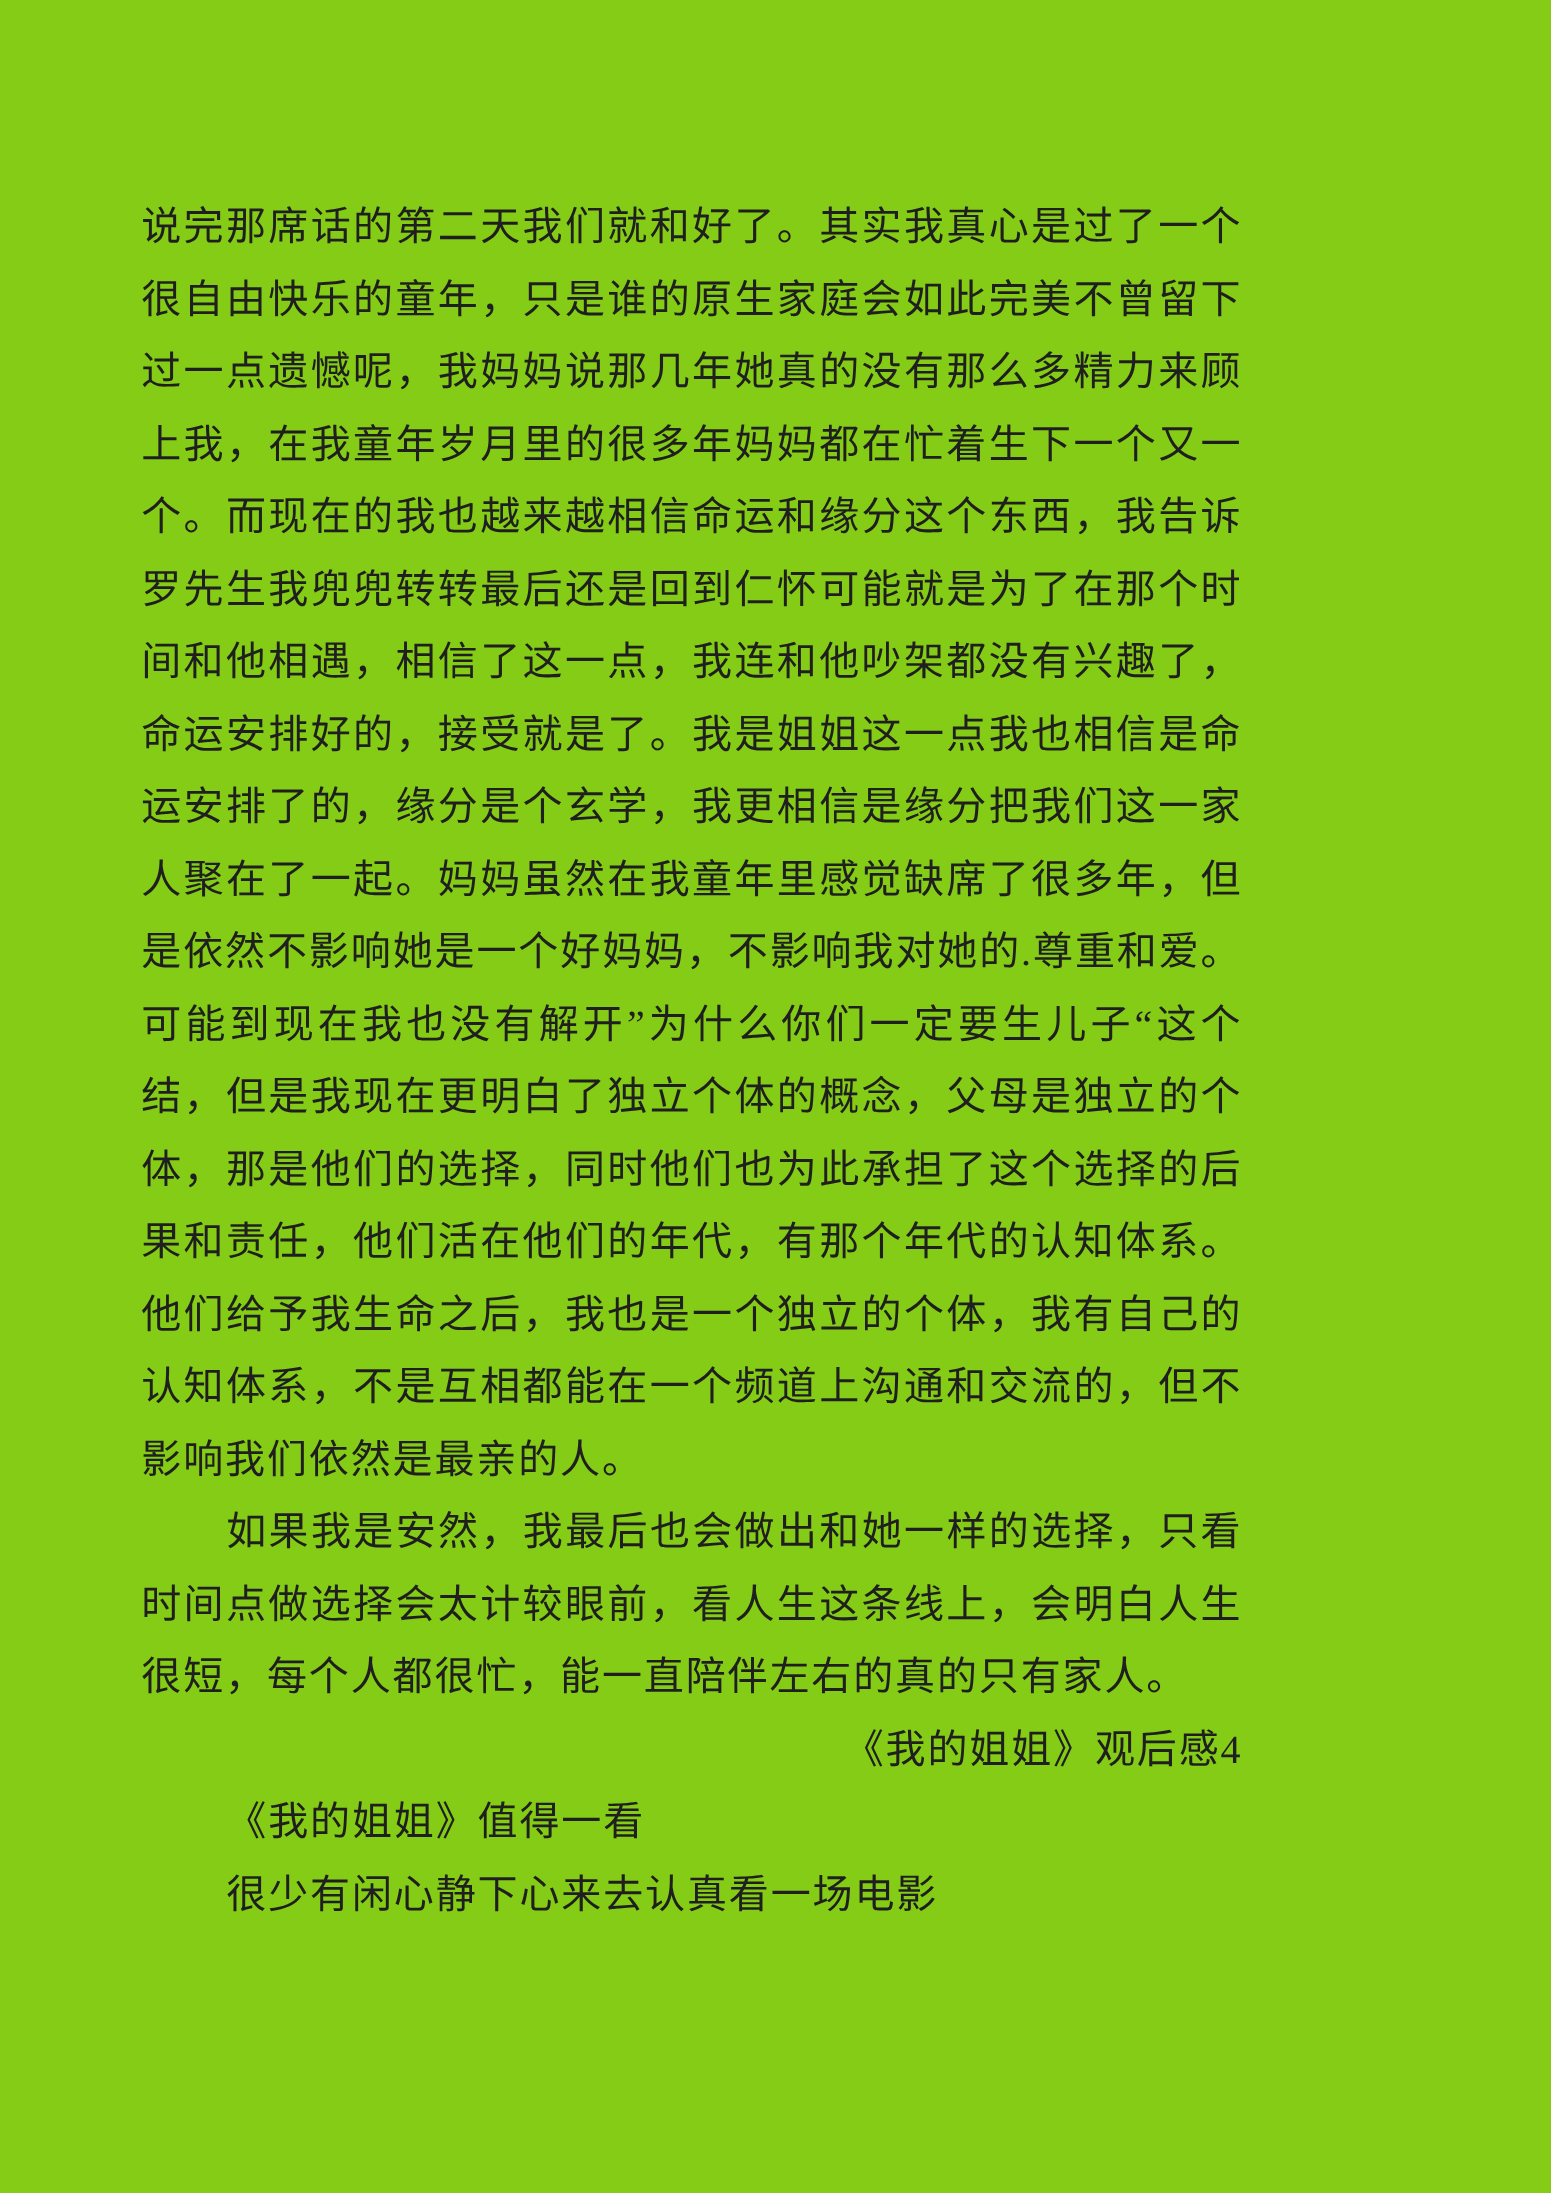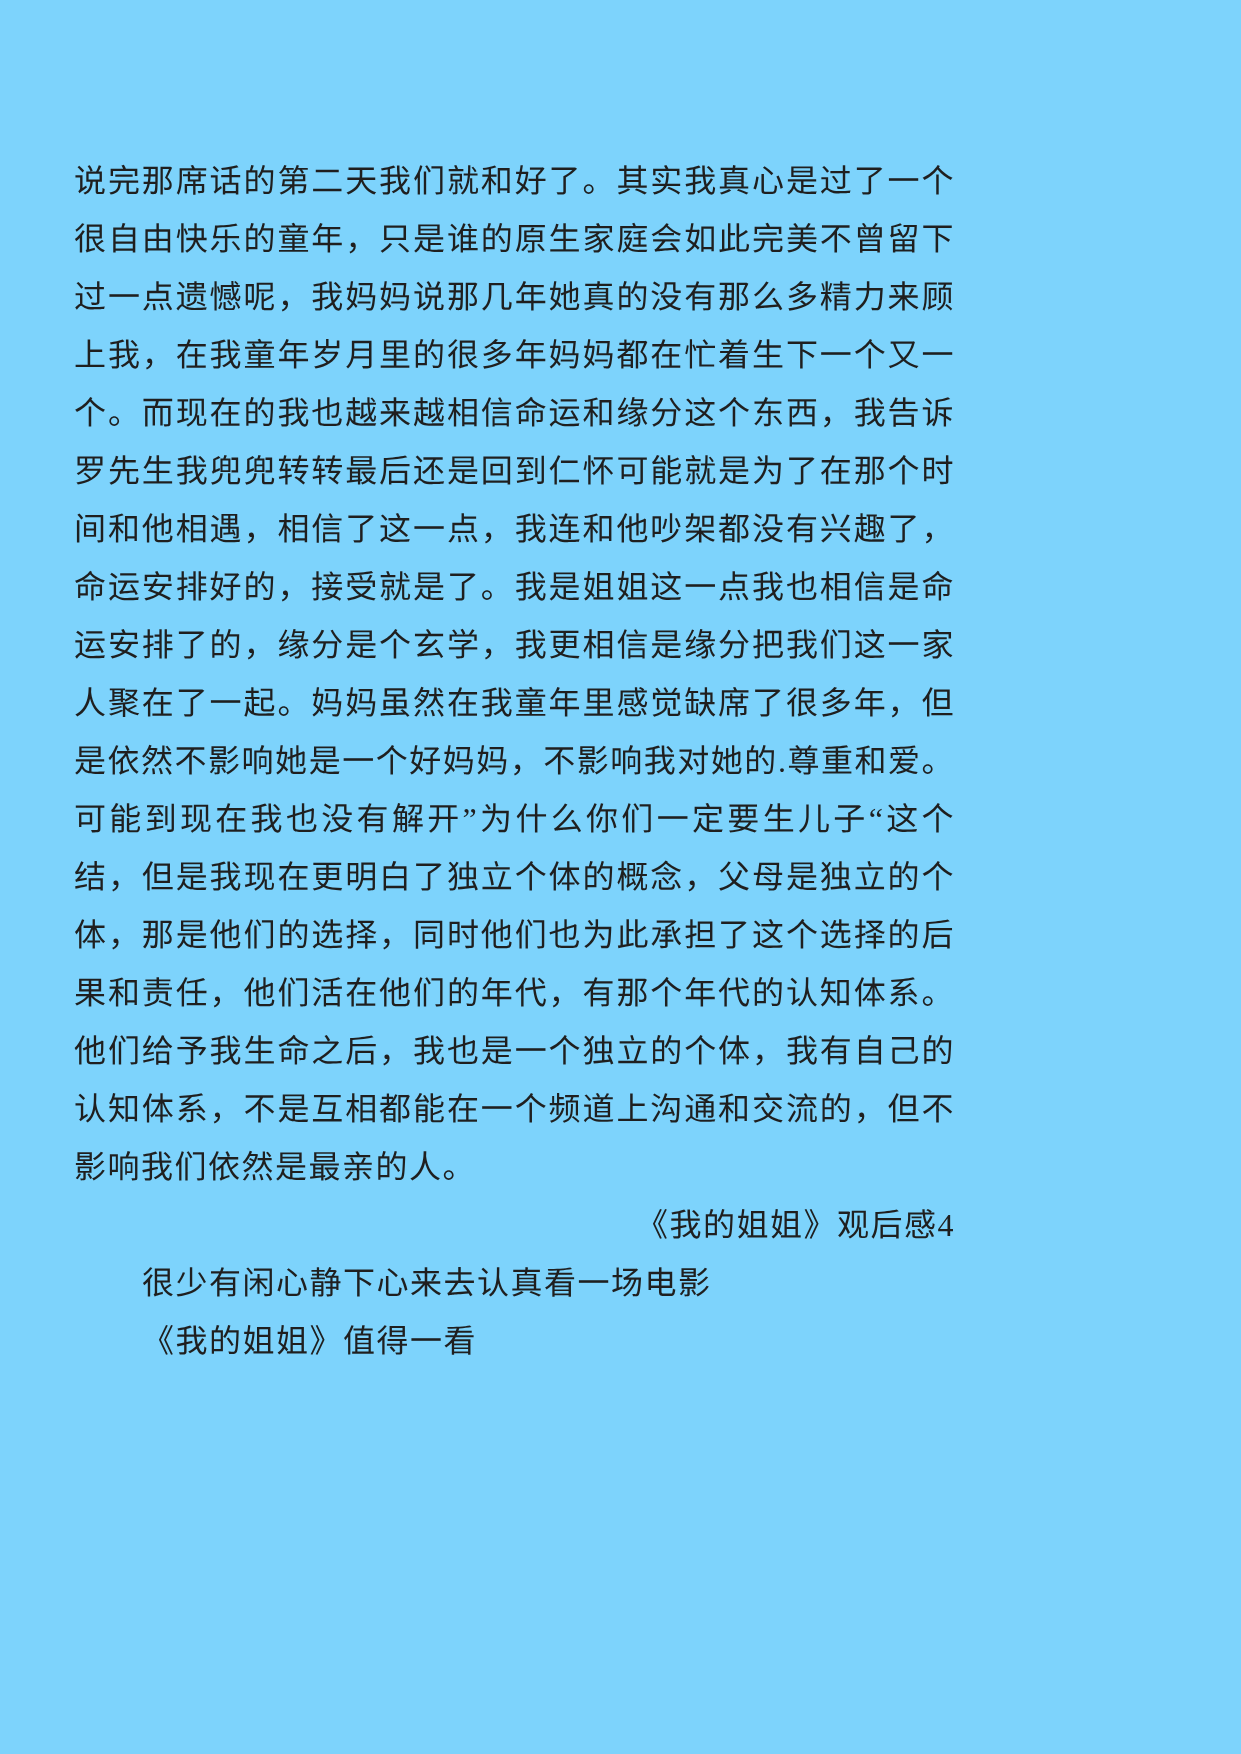--- a/index.html
+++ b/index.html
@@ -10,22 +10,22 @@
   body {
     width: 1241px;
     height: 1754px;
     overflow: hidden;
     font-family: "Liberation Serif", "DejaVu Serif", serif;
   }
   .page {
     box-sizing: border-box;
     width: 1241px;
     height: 1754px;
-    background: #7dd3fc;
-    padding: 152px 178px 0 74px;
+    background: #84cc16;
+    padding: 152px 178px 0 113px;
   }
   .doc-body {
     width: 881px;
   }
   .para {
     margin: 0;
     padding: 0;
     font-size: 32px;
     line-height: 58px;
     letter-spacing: 1.5px;
@@ -42,17 +42,18 @@
   .para.heading {
     text-align: right;
   }
 </style>
 </head>
 <body>
 
 <div class="page">
   <div class="doc-body">
       <p class="para" style="color: rgb(31, 31, 31);">说完那席话的第二天我们就和好了。其实我真心是过了一个很自由快乐的童年，只是谁的原生家庭会如此完美不曾留下过一点遗憾呢，我妈妈说那几年她真的没有那么多精力来顾上我，在我童年岁月里的很多年妈妈都在忙着生下一个又一个。而现在的我也越来越相信命运和缘分这个东西，我告诉罗先生我兜兜转转最后还是回到仁怀可能就是为了在那个时间和他相遇，相信了这一点，我连和他吵架都没有兴趣了，命运安排好的，接受就是了。我是姐姐这一点我也相信是命运安排了的，缘分是个玄学，我更相信是缘分把我们这一家人聚在了一起。妈妈虽然在我童年里感觉缺席了很多年，但是依然不影响她是一个好妈妈，不影响我对她的.尊重和爱。可能到现在我也没有解开”为什么你们一定要生儿子“这个结，但是我现在更明白了独立个体的概念，父母是独立的个体，那是他们的选择，同时他们也为此承担了这个选择的后果和责任，他们活在他们的年代，有那个年代的认知体系。他们给予我生命之后，我也是一个独立的个体，我有自己的认知体系，不是互相都能在一个频道上沟通和交流的，但不影响我们依然是最亲的人。</p>
+      <p class="para indent" style="color: rgb(31, 31, 31);">如果我是安然，我最后也会做出和她一样的选择，只看时间点做选择会太计较眼前，看人生这条线上，会明白人生很短，每个人都很忙，能一直陪伴左右的真的只有家人。</p>
       <p class="para heading" style="color: rgb(31, 31, 31);">《我的姐姐》观后感4</p>
+      <p class="para indent" style="color: rgb(31, 31, 31);">《我的姐姐》值得一看</p>
       <p class="para indent" style="color: rgb(31, 31, 31);">很少有闲心静下心来去认真看一场电影</p>
-      <p class="para indent" style="color: rgb(31, 31, 31);">《我的姐姐》值得一看</p>
     </div>
 </div>
 
 </body></html>

